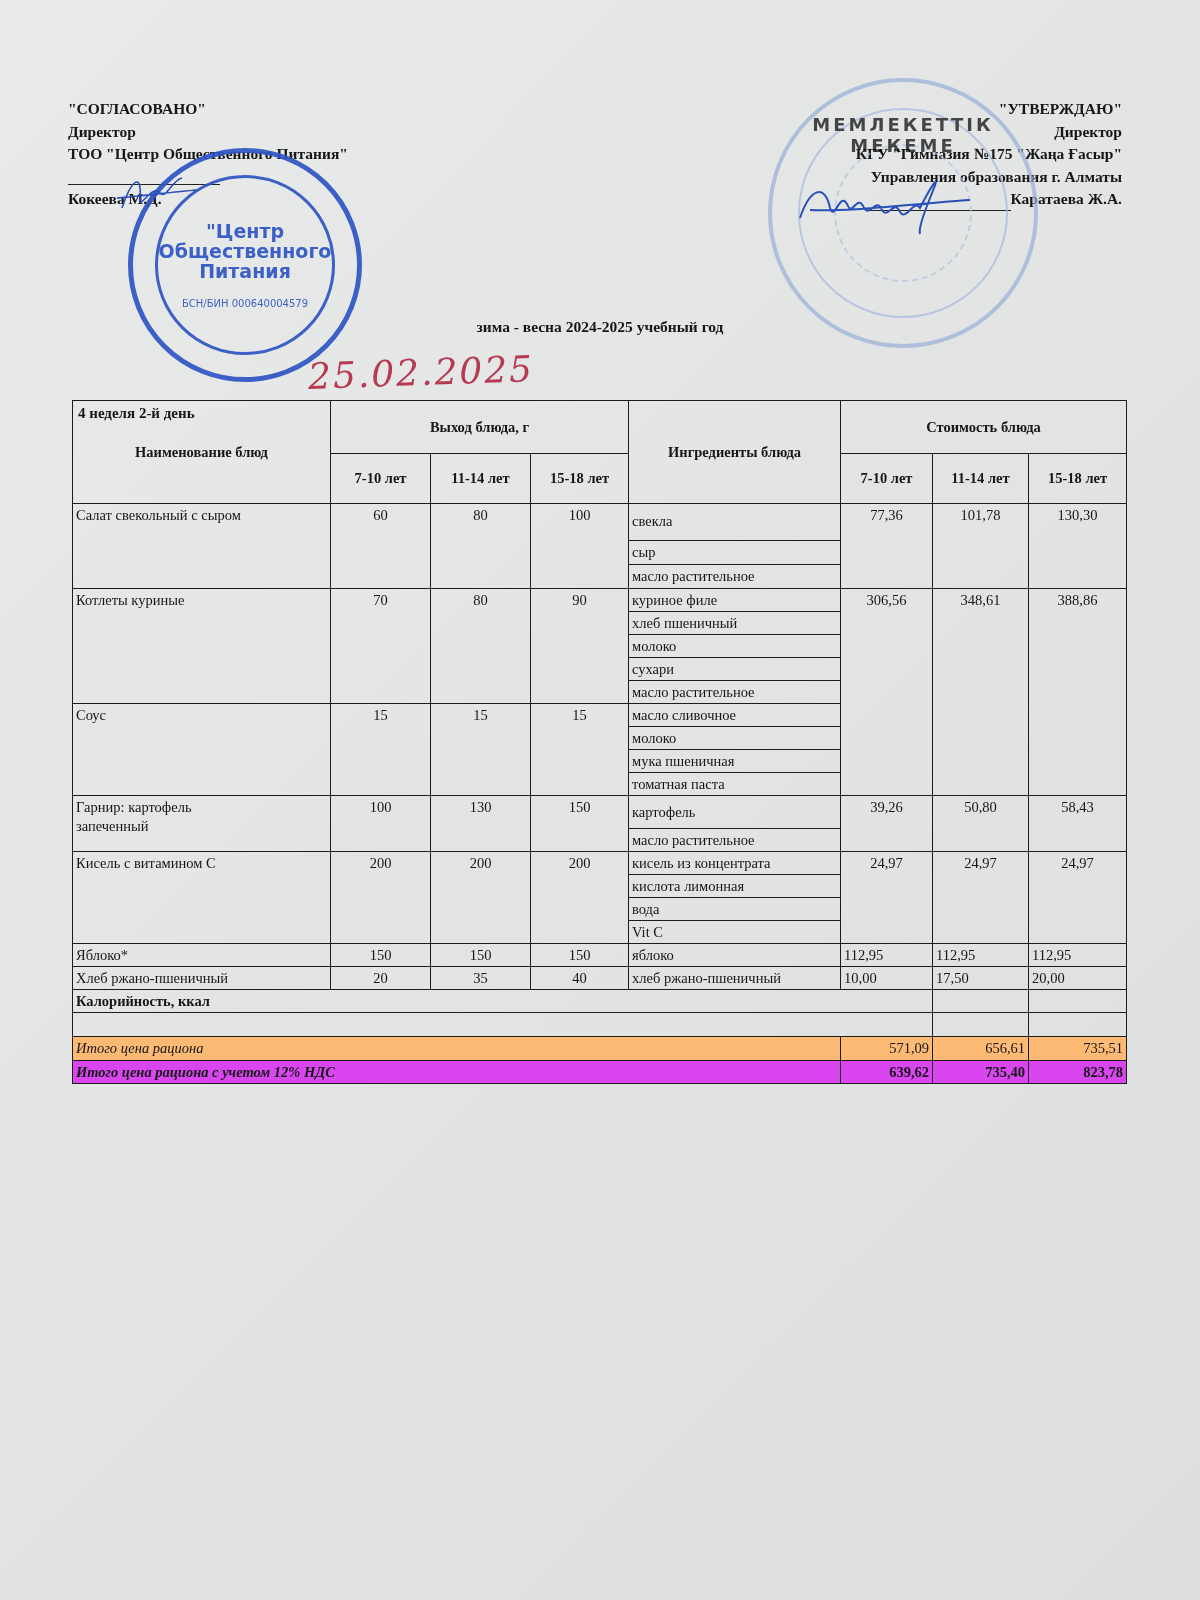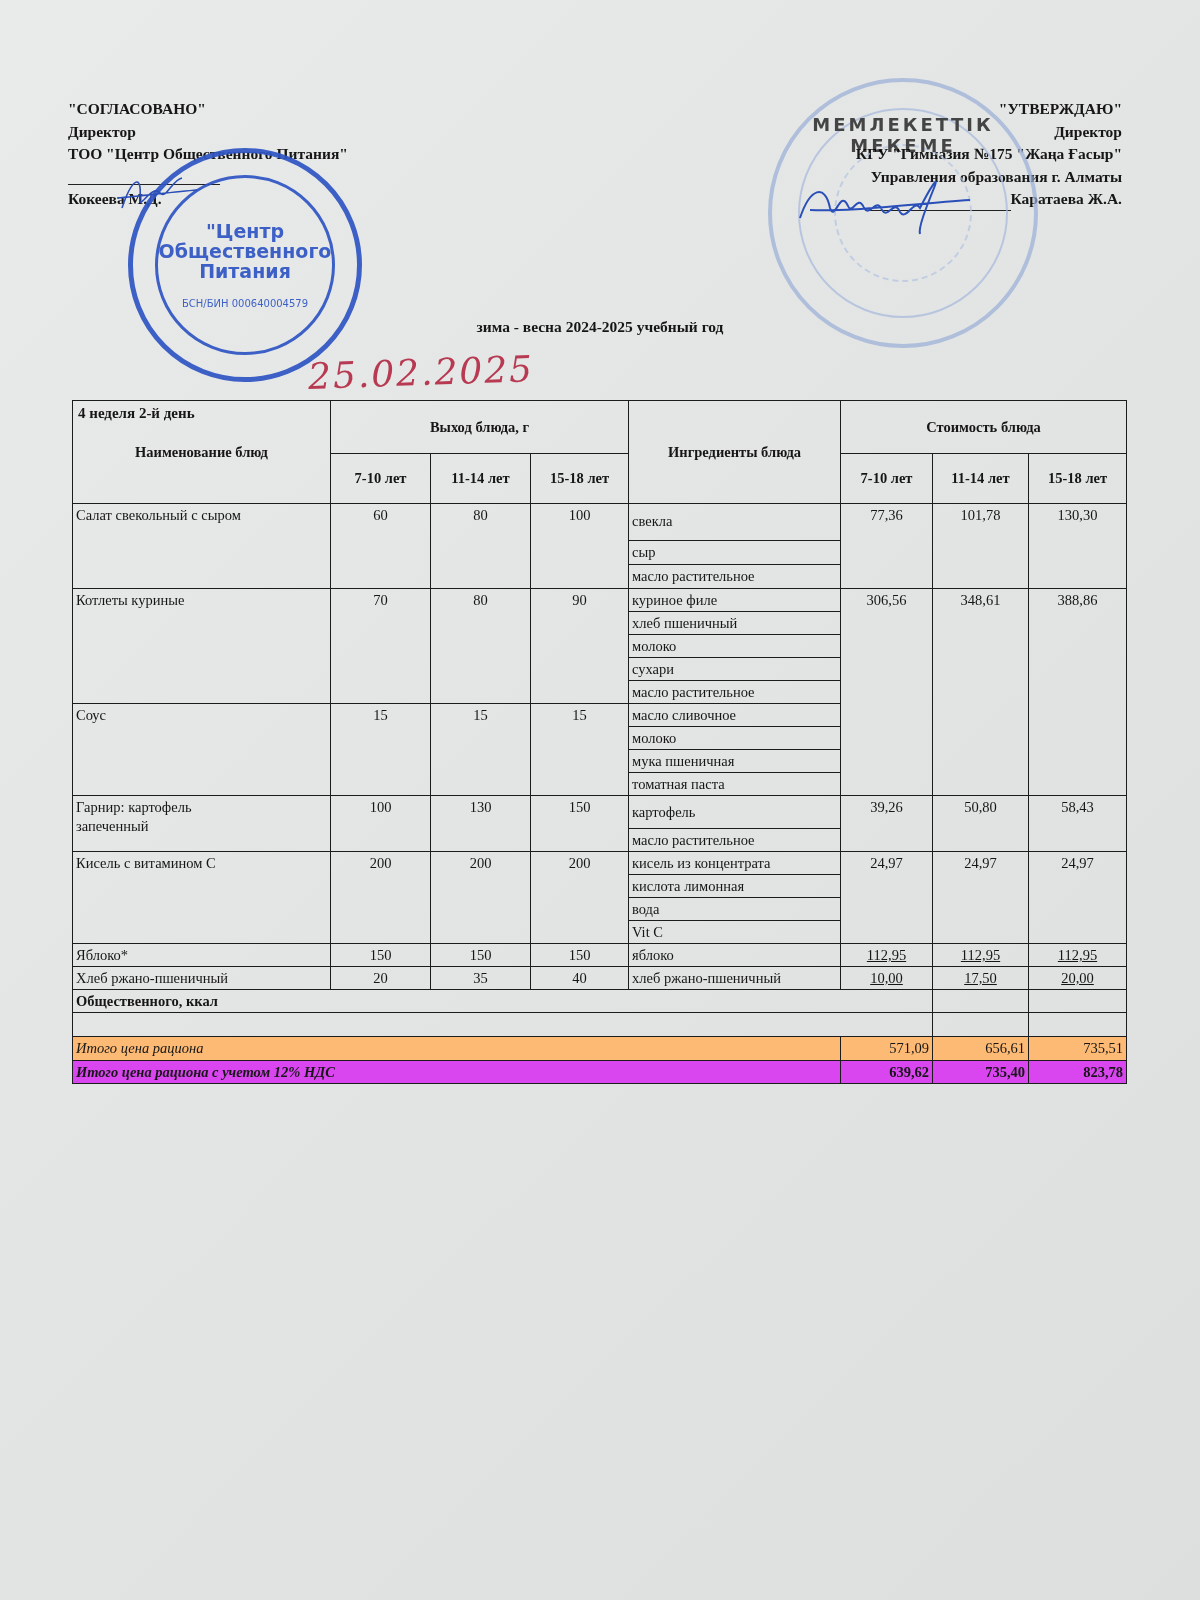--- a/index.html
+++ b/index.html
@@ -32,21 +32,21 @@
     border:4px solid #9aaed6; box-sizing:border-box; opacity:0.7; }
   .stamp-right .inner { position:absolute; left:26px; top:26px; right:26px; bottom:26px; border-radius:50%; border:2px solid #a7b8dc; }
   .stamp-right .inner2 { position:absolute; left:62px; top:62px; right:62px; bottom:62px; border-radius:50%; border:2px dashed #b5c3e2; }
   .stamp-right .ring-text { position:absolute; left:0; right:0; top:32px; text-align:center; color:#000000; font-family:"DejaVu Sans",sans-serif; font-size:18px; font-weight:bold; letter-spacing:3px; }
 
   
   table.menu { position:absolute; left:72px; top:400px; width:1054px; border-collapse:collapse; table-layout:fixed; font-size:14.5px; }
   table.menu td, table.menu th { border:1.3px solid #1c1c1c; padding:0 3px; vertical-align:top; overflow:hidden; }
   table.menu th { font-weight:bold; text-align:center; vertical-align:middle; }
   .c { text-align:center; }
-  .r { text-align:center;text-decoration:underline; }
+  .r { text-align:left; }
   .ing { padding-left:3px !important; white-space:nowrap; height:22px; line-height:22px; }
   .dish { line-height:19px; padding-top:2px !important; }
   .num { padding-top:2px !important; line-height:19px; }
   .tot-row td { background: #fdba74; font-style:italic; font-weight:normal; }
   .tot-row2 td { background: #d946ef; font-style:italic; font-weight:bold; }
   .tot-row td.val, .tot-row2 td.val { font-style:normal; text-align:right; }
 </style>
 </head>
 <body>
 
@@ -230,21 +230,21 @@
     <td class="c ing">20</td>
     <td class="c ing">35</td>
     <td class="c ing">40</td>
     <td class="ing">хлеб ржано-пшеничный</td>
     <td class="r ing">10,00</td>
     <td class="r ing">17,50</td>
     <td class="r ing">20,00</td>
   </tr>
 
   <tr style="height:22px;">
-    <td colspan="6" class="ing bold">Общественного, ккал</td>
+    <td colspan="6" class="ing bold">Калорийность, ккал</td>
     <td></td>
     <td></td>
   </tr>
   <tr style="height:24px;">
     <td colspan="6"></td>
     <td></td>
     <td></td>
   </tr>
 
   <tr class="tot-row" style="height:24px;">

